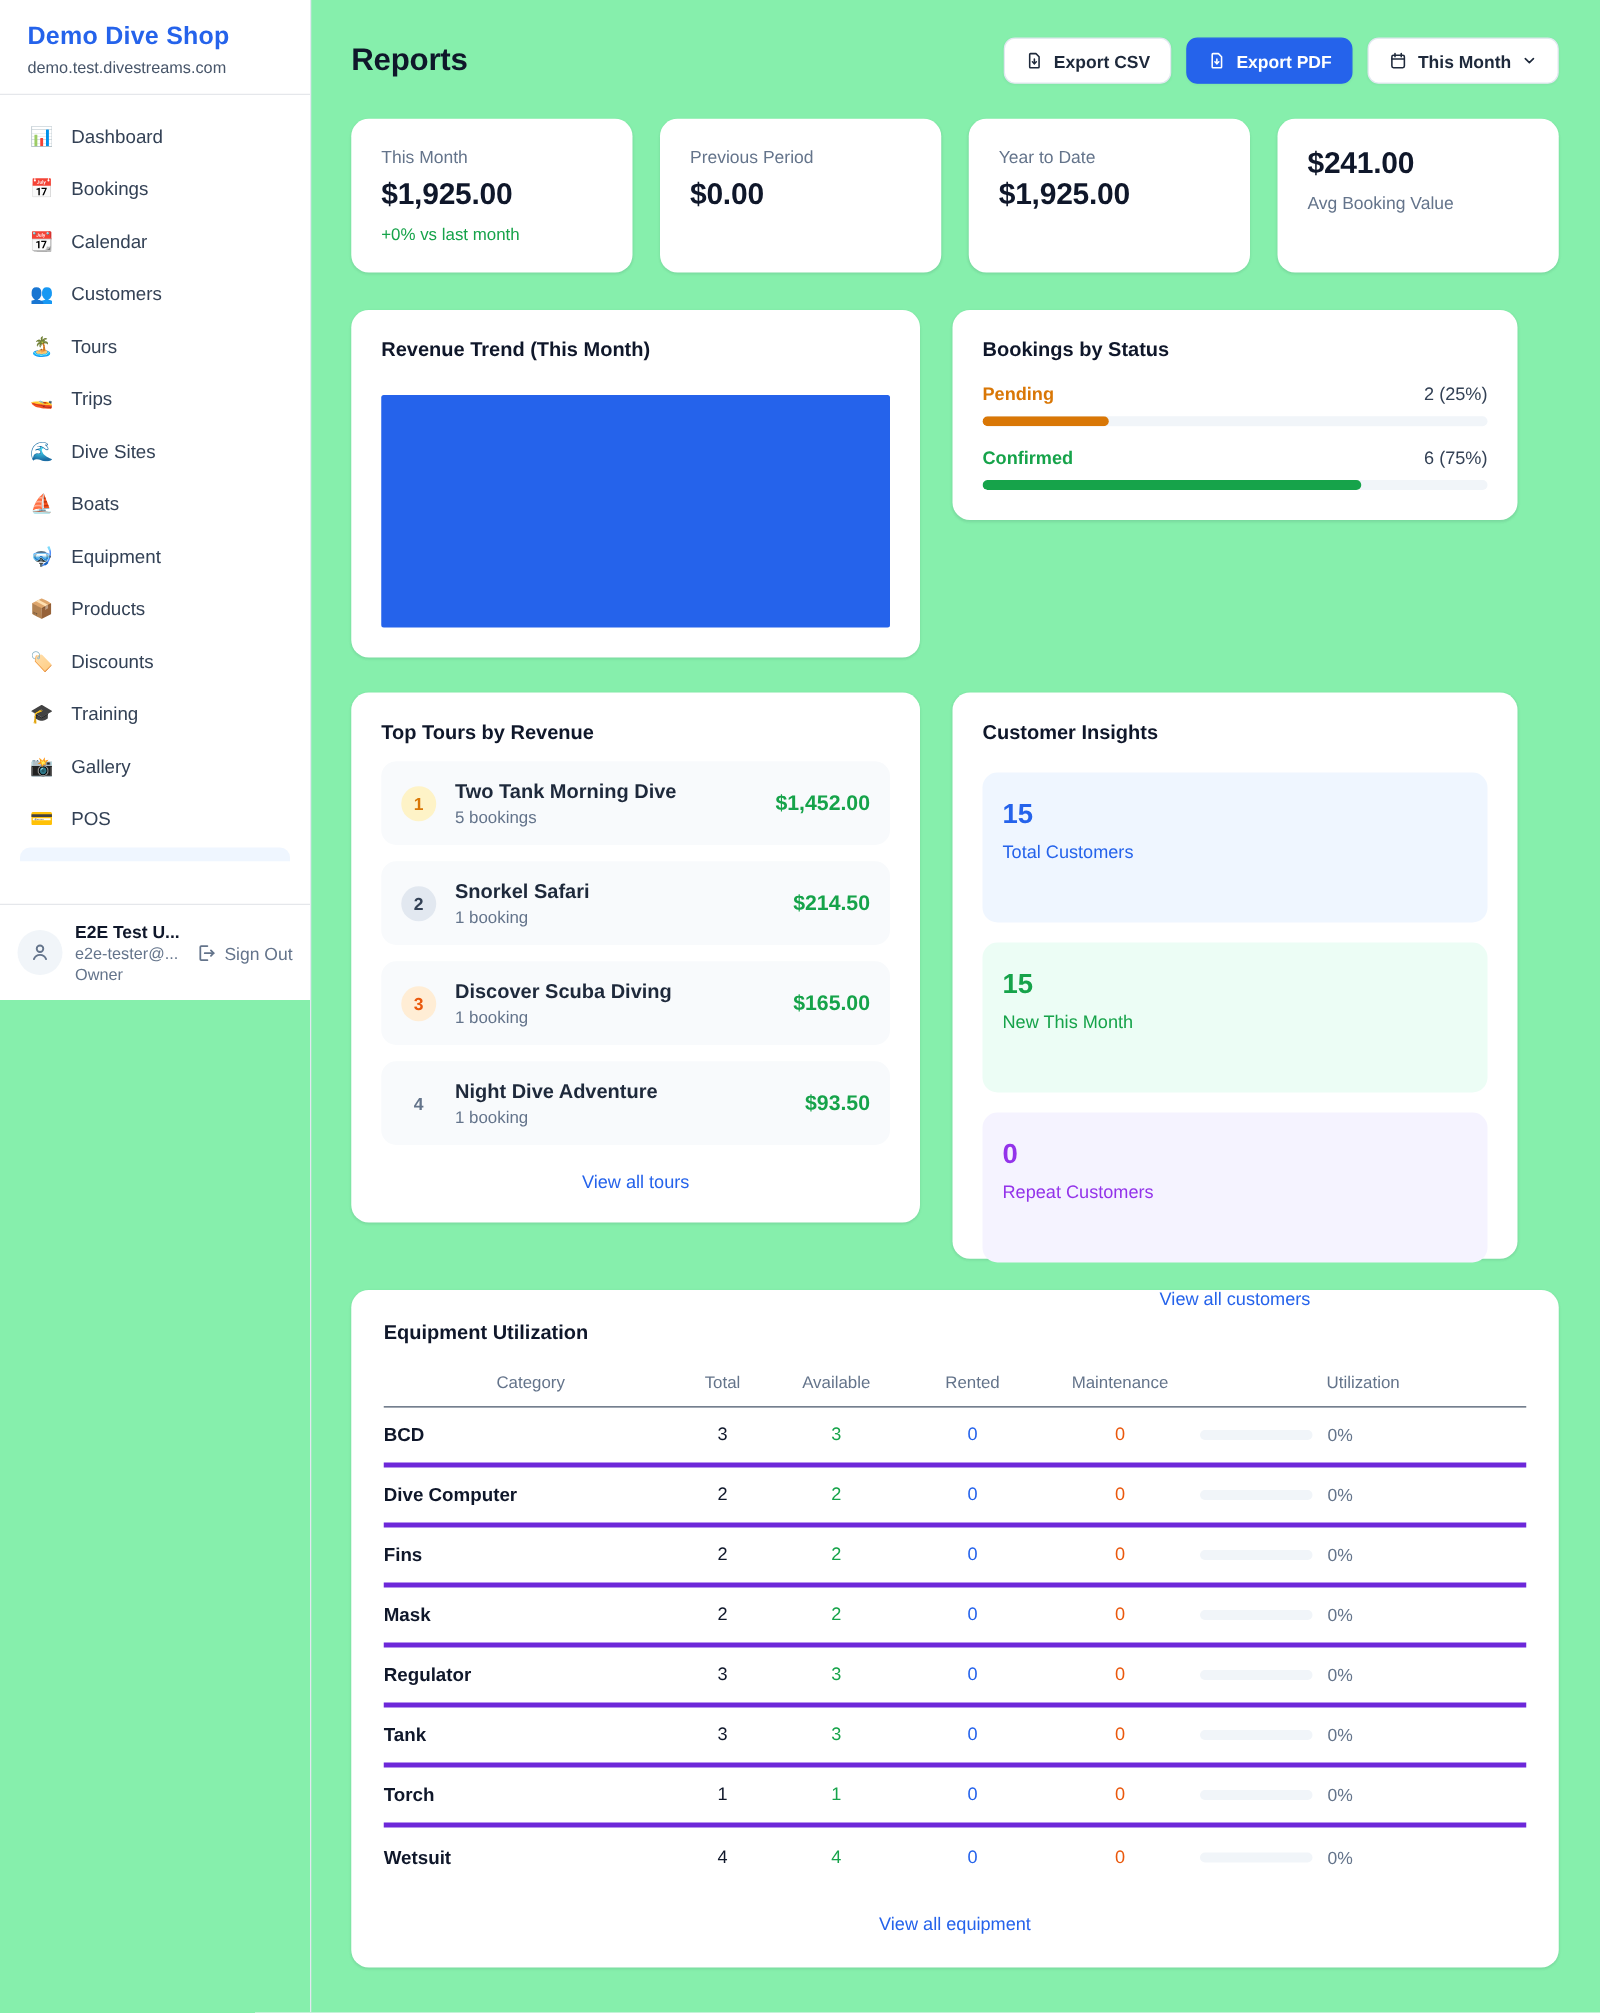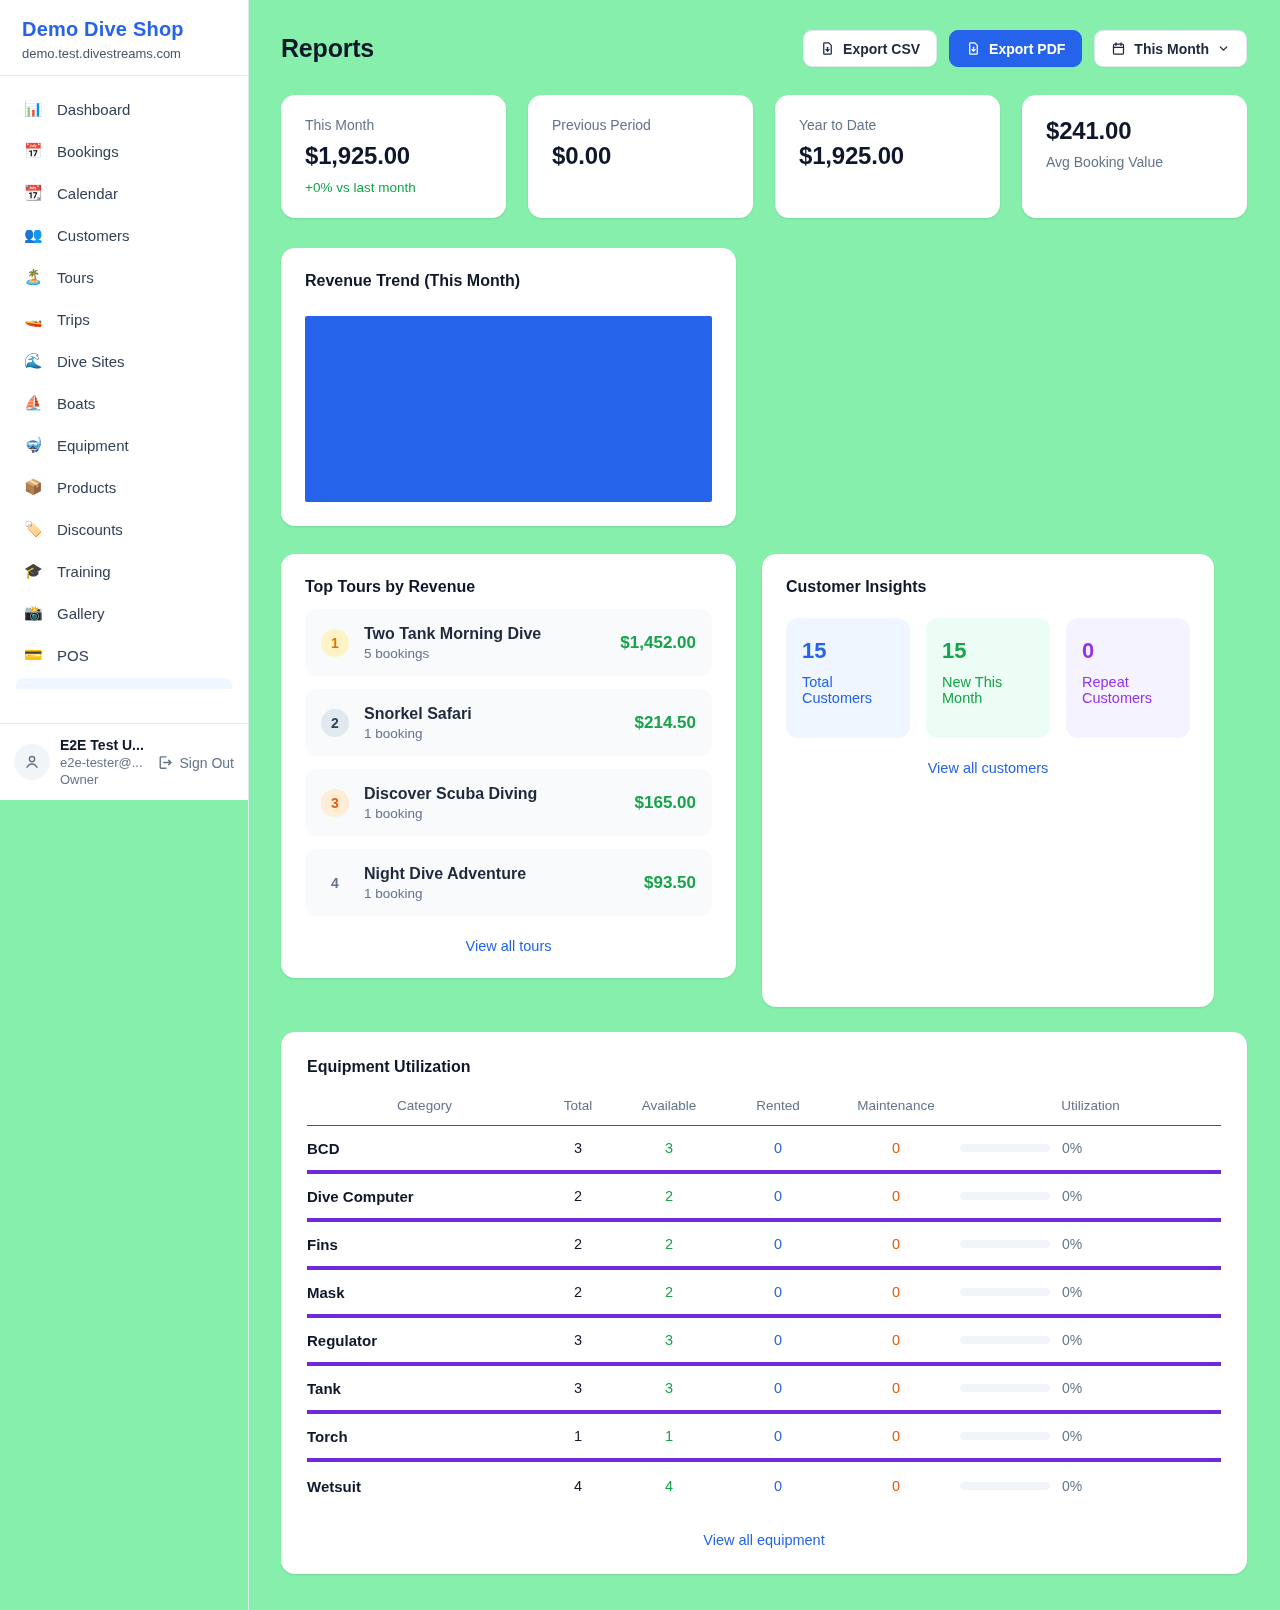--- a/index.html
+++ b/index.html
@@ -71,21 +71,21 @@
   .rank.r3 { background:#ffedd5; color:#ea580c; }
   .rank.r4 { background:transparent; color:#64748b; }
   .tour-meta { flex:1; min-width:0; }
   .tour-name { font-size:16px; font-weight:600; color:#1e293b; }
   .tour-sub { font-size:13.5px; color:#64748b; margin-top:3px; }
   .tour-price { font-size:17px; font-weight:700; color:#16a34a; }
   .view-all { display:block; text-align:center; color:#2563eb; font-size:14.5px; margin-top:22px; cursor:pointer; text-decoration:none; }
 
   
   .insights-card { height:453px; }
-  .insight-grid { display:grid; grid-template-columns:1fr 1fr 1fr; gap:16px; margin-top:22px; }
+  .insight-grid { display:grid; grid-template-columns:1fr; gap:16px; margin-top:22px; }
   .insight { border-radius:12px; padding:20px 16px; height:120px; }
   .insight-value { font-size:22px; font-weight:700; }
   .insight-label { font-size:14.5px; margin-top:10px; }
   .insight.blue   { background:#eff6ff; } .insight.blue .insight-value,   .insight.blue .insight-label   { color:#2563eb; }
   .insight.green  { background:#ecfdf5; } .insight.green .insight-value,  .insight.green .insight-label  { color:#16a34a; }
   .insight.purple { background:#f5f3ff; } .insight.purple .insight-value, .insight.purple .insight-label { color:#9333ea; }
   .insight.orange { background:#fee9d3; } .insight.orange .insight-value, .insight.orange .insight-label { color:#ea580c; }
 
   
   .equipment-card { margin-top:25px; padding:26px; }
@@ -251,20 +251,41 @@
         <div class="stat-value">$241.00</div>
         <div class="stat-label">Avg Booking Value</div>
       </div>
     </div>
 
     <div class="two-col">
       <div class="card">
         <div class="card-title">Revenue Trend (This Month)</div>
         <div class="chart-block"></div>
       </div>
+      <div class="card">
+        <div class="card-title">Bookings by Status</div>
+        <div class="status-row">
+          <div class="status-line">
+            <span class="status-label pending">Pending</span>
+            <span class="status-count">2 (25%)</span>
+          </div>
+          <div class="track">
+              <div class="fill orange" style="width: 25%;"></div>
+            </div>
+        </div>
+        <div class="status-row">
+          <div class="status-line">
+            <span class="status-label confirmed">Confirmed</span>
+            <span class="status-count">6 (75%)</span>
+          </div>
+          <div class="track">
+              <div class="fill green" style="width: 75%;"></div>
+            </div>
+        </div>
+      </div>
     </div>
 
     <div class="two-col" style="margin-top:28px;">
       <div class="card">
         <div class="card-title">Top Tours by Revenue</div>
 
         <div class="tour-item">
           <div class="rank r1">1</div>
           <div class="tour-meta">
               <div class="tour-name">Two Tank Morning Dive</div>

